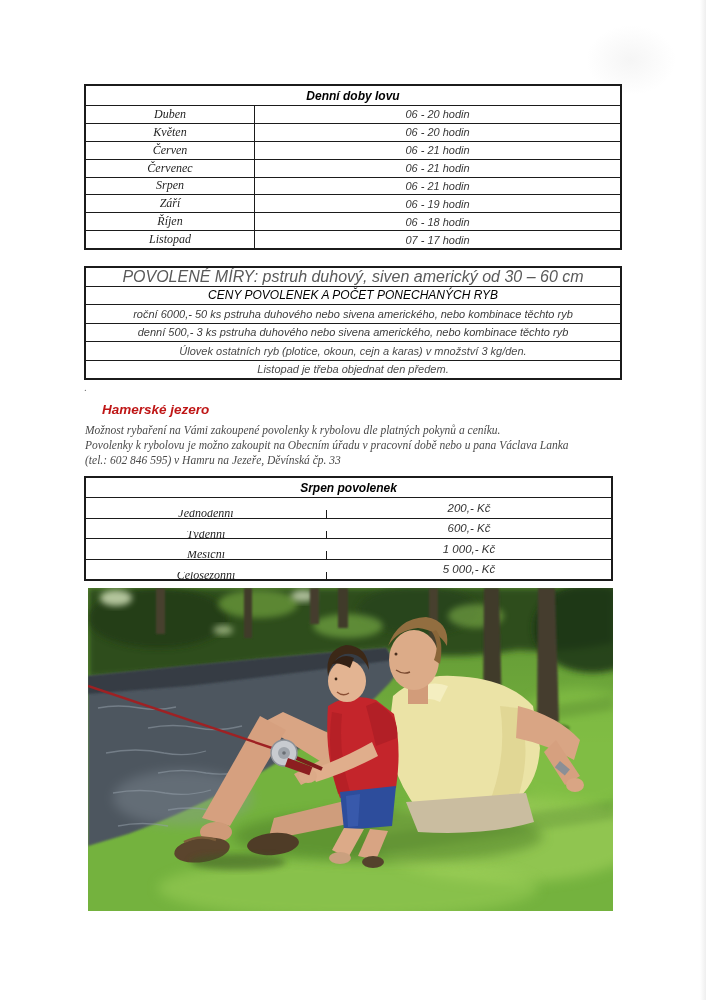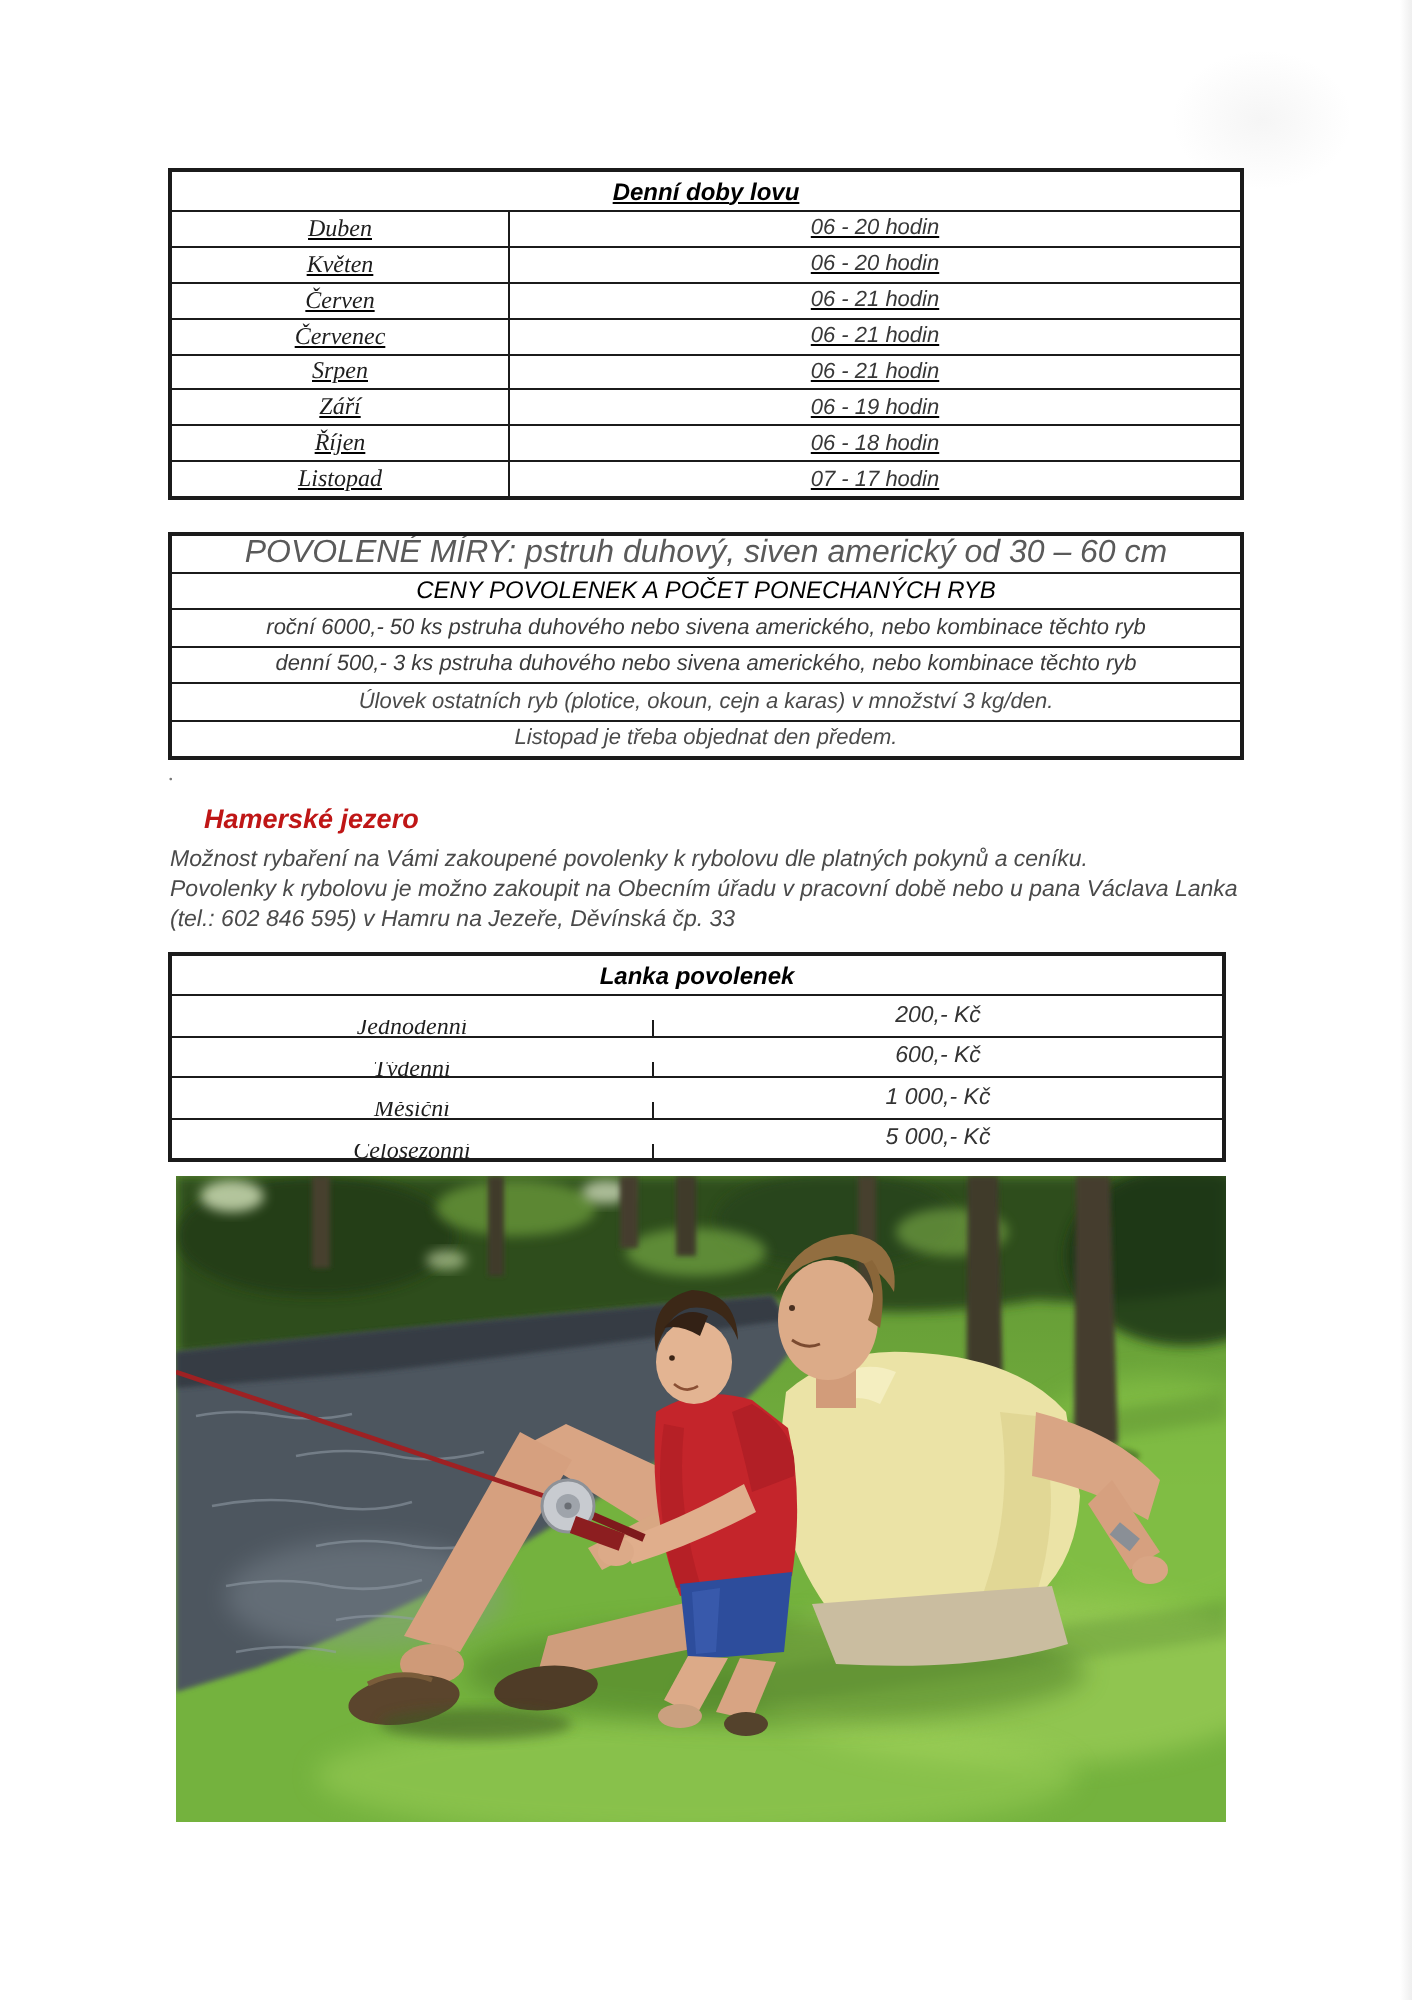--- a/index.html
+++ b/index.html
@@ -12,21 +12,21 @@
 
   
   .tbl{position:absolute;border:2px solid #1b1b1b;box-sizing:border-box;
        display:flex;flex-direction:column;background:#fff;}
   .trow{display:flex;border-top:1px solid #1b1b1b;align-items:stretch;flex:1;min-height:0;}
   .trow:first-child{border-top:none;}
   .cell{display:flex;align-items:center;justify-content:center;box-sizing:border-box;
         overflow:hidden;white-space:nowrap;}
   .cdiv{border-right:1px solid #1b1b1b;}
 
-  #t1{left:84px;top:84px;width:538px;height:166px;text-decoration:underline;}
+  #t1{left:84px;top:84px;width:538px;height:166px;}
   #t1 .hdr{flex:0 0 19px;}
   #t1 .cell.month{width:169px;font:italic 12px "Liberation Serif",serif;color:#1e1e1e;}
   #t1 .cell.hours{flex:1;font:italic 11px "Liberation Sans",sans-serif;color:#383838;}
   .hdr .cell{width:100%;font:italic bold 12px "Liberation Sans",sans-serif;color:#000;}
 
   #t2{left:84px;top:266px;width:538px;height:114px;}
   #t2 .cell{width:100%;font:italic 11px "Liberation Sans",sans-serif;color:#4a4a4a;}
   #t2 .trow.r0 .cell{color:#5a5a5a;font-size:16px;}
   #t2 .trow.r1 .cell{font-weight:normal;font-size:12px;color:#000;}
   #t2 .trow.r2 .cell,#t2 .trow.r3 .cell{color:#3c3c3c;}
@@ -35,21 +35,21 @@
   #t3 .hdr{flex:0 0 19px;}
   #t3 .cell.ptype{width:241px;font:italic 12px "Liberation Serif",serif;color:#1e1e1e;margin-top:12px;}
   #t3 .cell.price{flex:1;font:italic 11.5px "Liberation Sans",sans-serif;color:#333;}
 
   
   .stray-dot{position:absolute;left:84px;top:381px;font:11px "Liberation Serif",serif;color:#777;}
   .section-heading{position:absolute;left:102px;top:402px;
                    font:italic bold 13.5px "Liberation Sans",sans-serif;color:#bf1616;}
   .para{position:absolute;left:85px;top:423px;width:560px;
         font:italic 11.5px "Liberation Sans",sans-serif;color:#4a4a4a;line-height:15.2px;}
-  .para div{white-space:nowrap;}
+  .para div{white-space:nowrap;font-family:Liberation Serif, serif;}
 
   
   .photo{position:absolute;left:88px;top:588px;width:525px;height:323px;overflow:hidden;background:#6fae3e;}
   .photo svg{display:block;width:100%;height:100%;}
 </style>
 </head>
 <body>
 
 <div class="page">
   <div class="smudge"></div>
@@ -117,21 +117,21 @@
   <div class="section-heading">Hamerské jezero</div>
 
   <div class="para">
     <div>Možnost rybaření na Vámi zakoupené povolenky k rybolovu dle platných pokynů a ceníku.</div>
     <div>Povolenky k rybolovu je možno zakoupit na Obecním úřadu v pracovní době nebo u pana Václava Lanka</div>
     <div>(tel.: 602 846 595) v Hamru na Jezeře, Děvínská čp. 33</div>
   </div>
 
   <div class="tbl" id="t3">
     <div class="trow hdr">
-      <div class="cell">Lanka povolenek</div>
+      <div class="cell">Srpen povolenek</div>
     </div>
     <div class="trow">
       <div class="cell ptype cdiv">Jednodenní</div>
       <div class="cell price">200,- Kč</div>
     </div>
     <div class="trow">
       <div class="cell ptype cdiv">Týdenní</div>
       <div class="cell price">600,- Kč</div>
     </div>
     <div class="trow">

